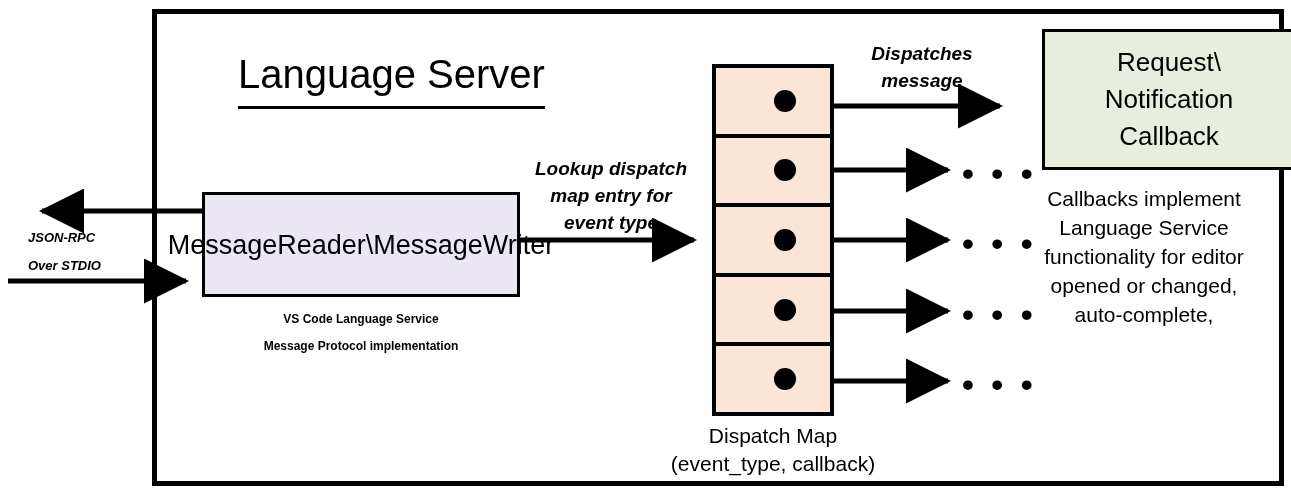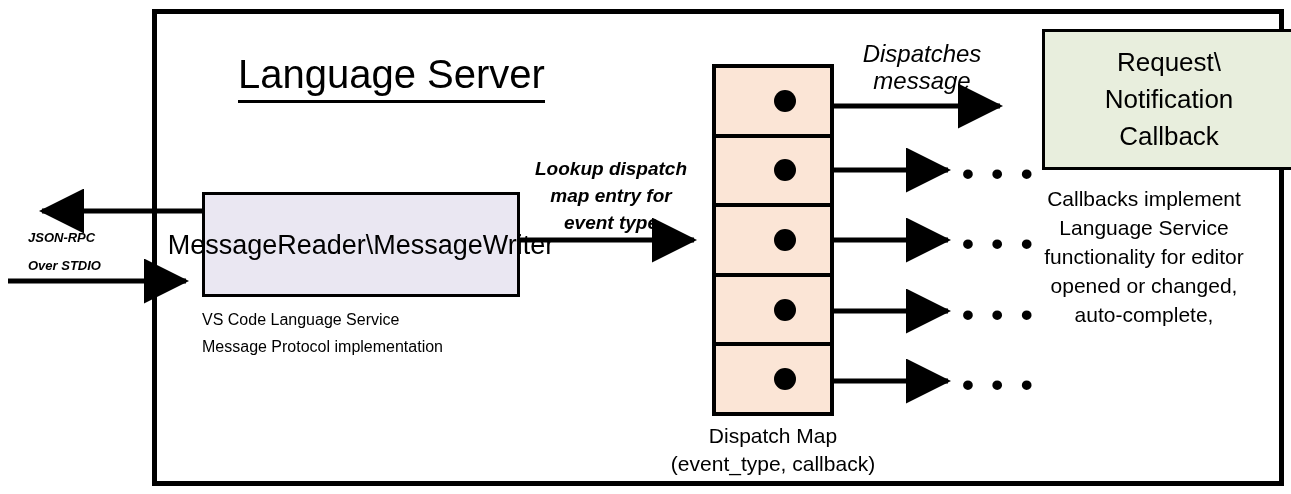--- a/index.html
+++ b/index.html
@@ -32,21 +32,21 @@
 
   
   #server-title {
     left: 238px;
     top: 50px;
     font-size: 40px;
     line-height: 48px;
     letter-spacing: 0px;
     white-space: nowrap;
     border-bottom: 3px solid #000;
-    padding-bottom: 2px;
+    padding-bottom: 8px;
   }
 
   
   #message-box {
     left: 202px;
     top: 192px;
     width: 318px;
     height: 105px;
     background: #EAE7F2;
     border: 3px solid #000000;
@@ -56,23 +56,24 @@
     align-items: center;
     justify-content: center;
     font-size: 27px;
     line-height: 36px;
     text-align: center;
   }
   #message-box-caption {
     left: 202px;
     top: 306px;
     width: 318px;
-    text-align: left;
-    font-size: 16px;
+    text-align: center;
+    font-size: 12px;
     line-height: 27px;
+    font-weight: bold;
   }
 
   
   #jsonrpc-label {
     left: 28px;
     top: 224px;
     width: 140px;
     text-align: left;
     font-size: 13px;
     line-height: 28px;
@@ -91,24 +92,24 @@
     font-style: italic;
     font-weight: bold;
   }
 
   
   #dispatches-label {
     left: 836px;
     top: 40px;
     width: 172px;
     text-align: center;
-    font-size: 24px;
+    font-size: 19px;
     line-height: 27px;
     font-style: italic;
-    font-weight: normal;
+    font-weight: bold;
   }
 
   
   #dispatch-map {
     left: 712px;
     top: 64px;
     width: 122px;
     height: 352px;
     background: #FBE5D6;
     border: 4px solid #000000;

